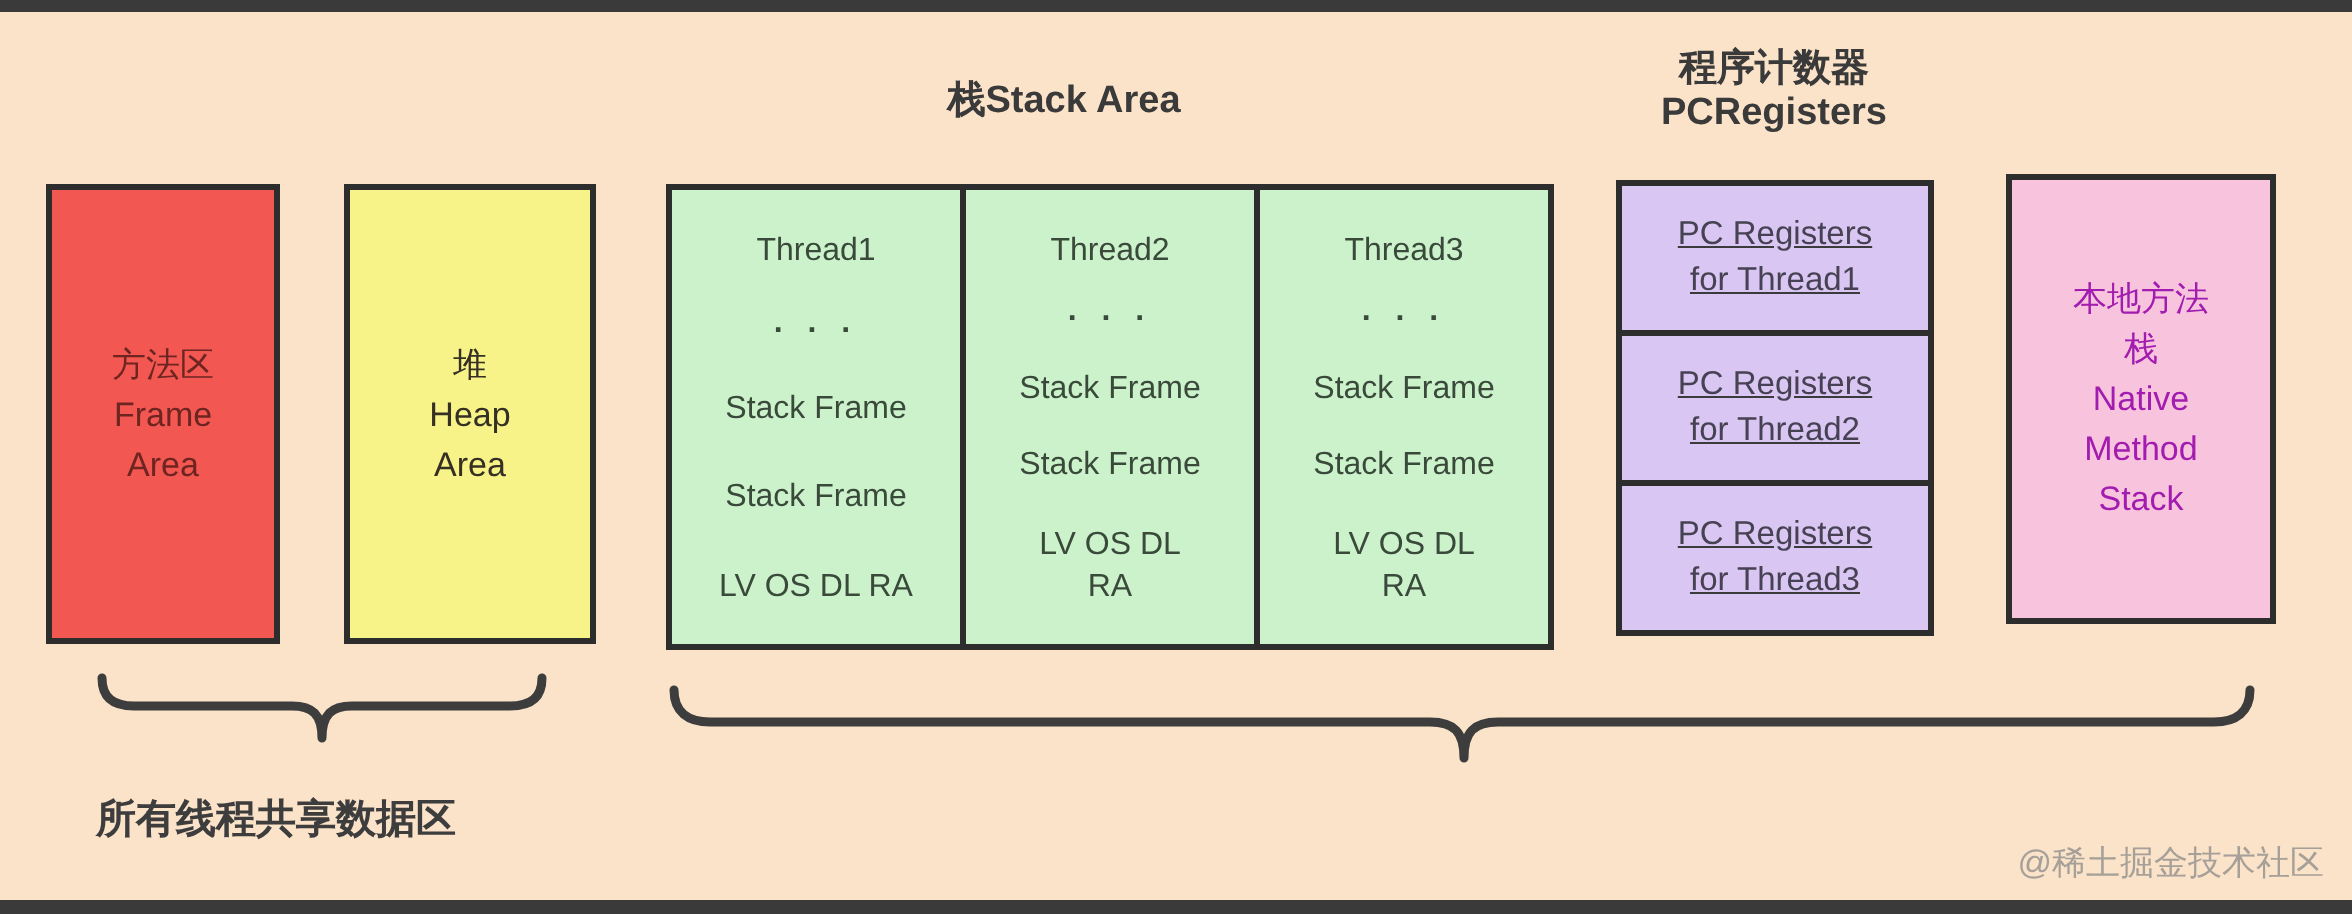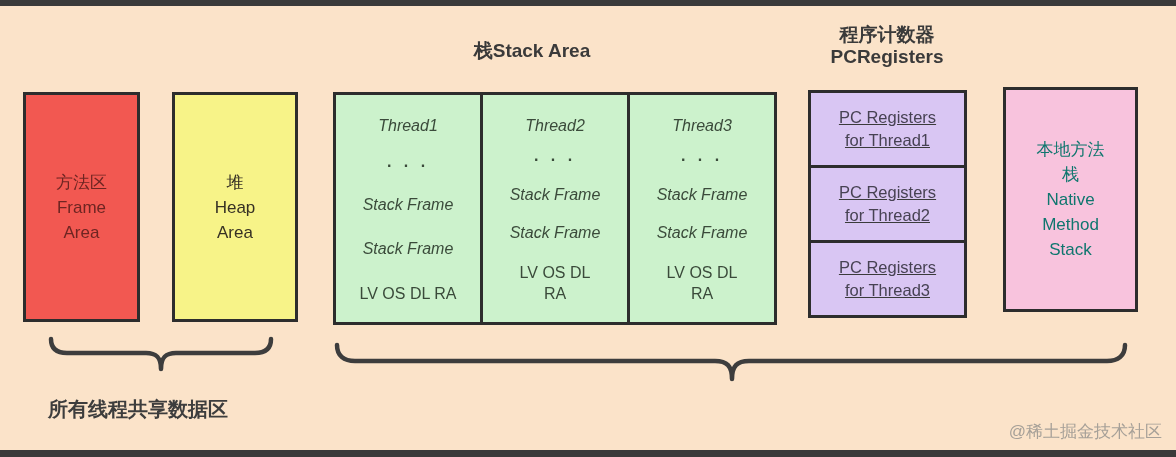--- a/index.html
+++ b/index.html
@@ -28,32 +28,32 @@
   .box.red .btext{color:#6e2522;font-size:17px;line-height:25px;}
 
   .box.yellow{left:172px;top:92px;width:126px;height:230px;background:#f7f388;}
   .box.yellow .btext{color:#363024;font-size:17px;line-height:25px;}
 
   .green-row{position:absolute;left:333px;top:92px;display:flex;}
   .box.green{position:relative;width:150px;height:233px;background:#ccf2cc;
              display:flex;flex-direction:column;align-items:center;
              justify-content:space-between;padding:22px 0 18px;color:#3a4a3a;}
   .box.green + .box.green{margin-left:-3px;}
-  .t-name,.t-frame{font-size:16px;font-weight:500;font-style:italic;}
+  .t-name,.t-frame{font-size:16px;font-weight:500;}
   .t-dots{font-size:16px;font-weight:700;letter-spacing:4px;line-height:10px;
           transform:translateY(-4px);}
   .t-lv{font-size:16px;font-weight:500;white-space:pre-line;line-height:21px;}
 
   .pc-stack{position:absolute;left:808px;top:90px;width:129px;text-decoration:underline;}
   .box.purple{position:relative;width:159px;height:78px;background:#d9c6f3;}
   .box.purple + .box.purple{margin-top:-3px;}
   .box.purple .btext{color:#474253;font-size:16.5px;line-height:23px;}
 
   .box.pink{left:1003px;top:87px;width:135px;height:225px;background:#f8c3dd;}
-  .box.pink .btext{color:#0f766e;font-size:17px;line-height:25px;}
+  .box.pink .btext{color:#a21caf;font-size:17px;line-height:25px;}
 
   .brace{position:absolute;}
   .brace path{fill:none;stroke:#3d3d3d;stroke-width:4.5;
               stroke-linecap:round;stroke-linejoin:round;}
   .brace-left{left:48px;top:336px;}
   .brace-right{left:334px;top:342px;}
 
   .label{position:absolute;font-size:20px;font-weight:600;color:#3d3d3d;}
   .label-shared{left:48px;top:396px;}
   .label-private{left:629px;top:408px;width:200px;text-align:center;}

